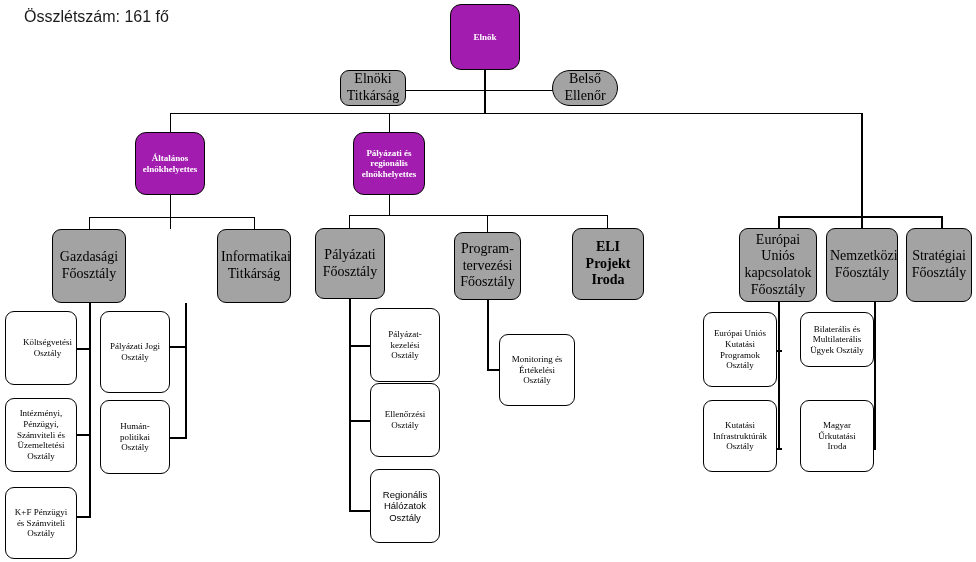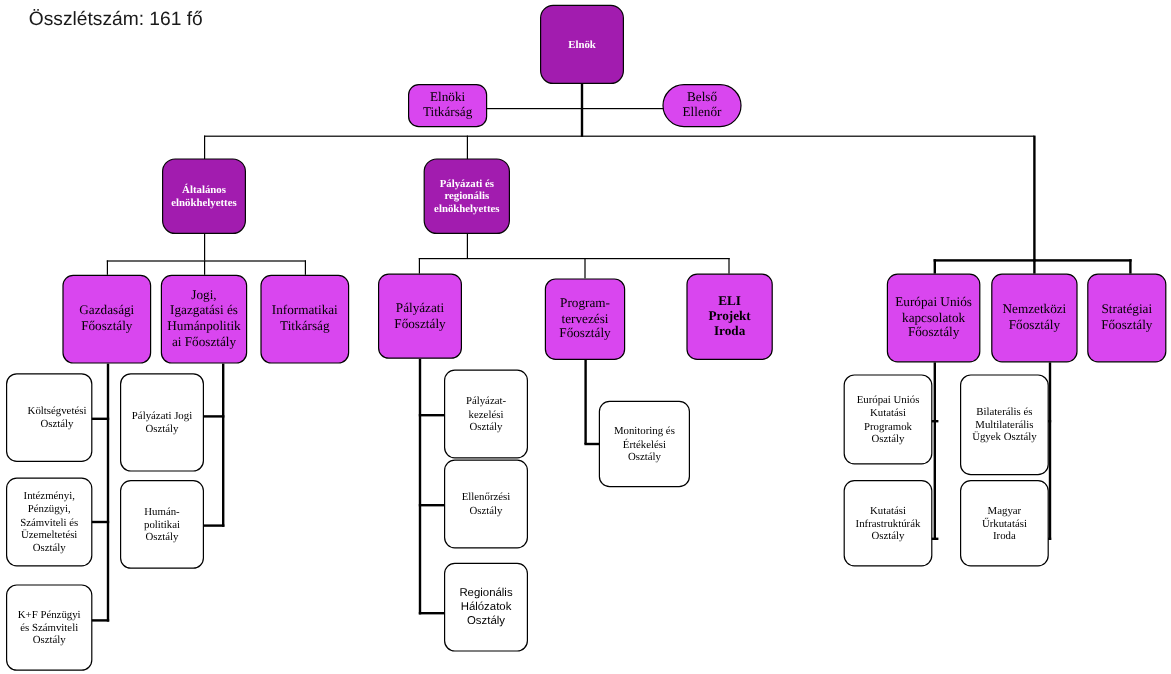--- a/index.html
+++ b/index.html
@@ -47,24 +47,24 @@
   }
   .node.exec {
     background: #a21caf;
     border-color: #050505;
     color: #ffffff;
     font-weight: bold;
     font-size: 9px;
     border-radius: 11px;
   }
   .node.dept {
-    background: #d946ef;
+    background: #a3a3a3;
     border-color: #000000;
     color: #000000;
-    font-size: 11px;
+    font-size: 14px;
   }
   .node.dept.bold .lbl { font-weight: bold; }
   .node.unit {
     background: #ffffff;
     border-color: #000000;
     color: #000000;
     font-size: 9px;
   }
   .node.sans .lbl {
     font-family: "Liberation Sans", sans-serif;
@@ -162,26 +162,20 @@
     <span class="lbl">Pályázati és
 regionális
 elnökhelyettes</span>
   </div>
 
   <div class="node dept" style="left:52px; top:229px; width:74px; height:74px;">
     <span class="lbl">Gazdasági
 Főosztály</span>
   </div>
 
-  <div class="node dept" style="left:134px; top:229px; width:72px; height:74px;">
-    <span class="lbl">Jogi,
-Igazgatási és
-Humánpolitik
-ai Főosztály</span>
-  </div>
 
   <div class="node dept" style="left:217px; top:229px; width:74px; height:74px;">
     <span class="lbl">Informatikai
 Titkárság</span>
   </div>
 
   <div class="node dept" style="left:315px; top:228px; width:70px; height:71px;">
     <span class="lbl">Pályázati
 Főosztály</span>
   </div>
@@ -272,21 +266,21 @@
 Programok
 Osztály</span>
   </div>
 
   <div class="node unit" style="left:703px; top:400px; width:74px; height:72px;">
     <span class="lbl">Kutatási
 Infrastruktúrák
 Osztály</span>
   </div>
 
-  <div class="node unit" style="left:800px; top:312px; width:74px; height:84px;">
+  <div class="node unit" style="left:800px; top:312px; width:74px; height:55px;">
     <span class="lbl">Bilaterális és
 Multilaterális
 Ügyek Osztály</span>
   </div>
 
   <div class="node unit" style="left:800px; top:400px; width:74px; height:72px;">
     <span class="lbl">Magyar
 Űrkutatási
 Iroda</span>
   </div>

